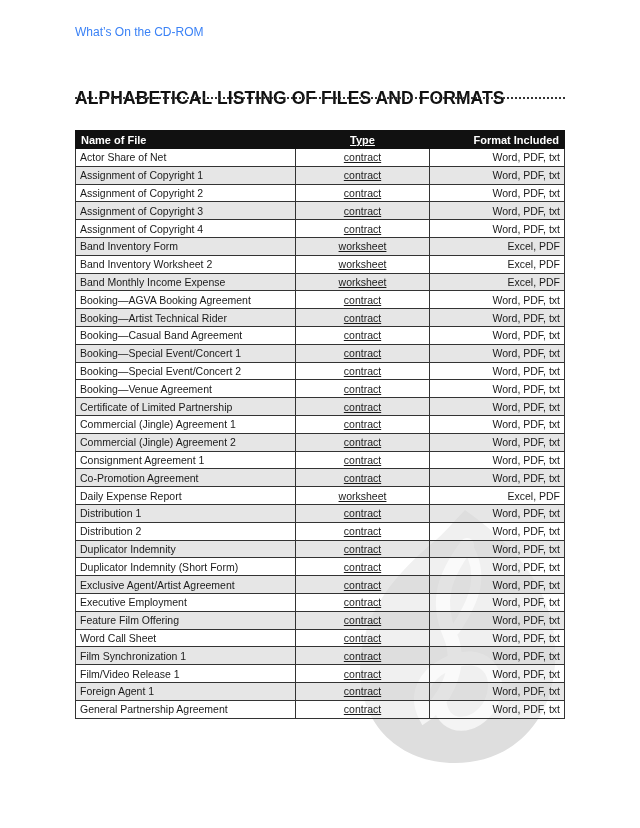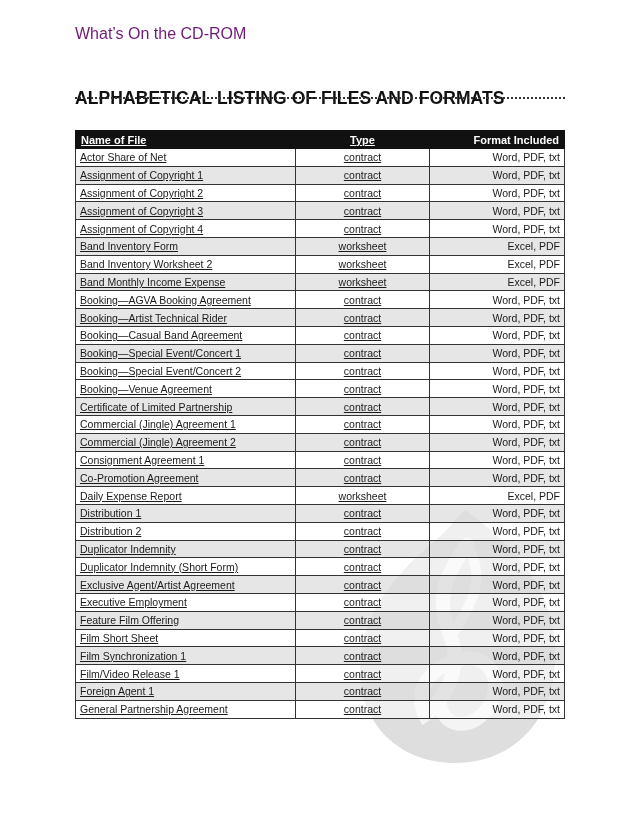--- a/index.html
+++ b/index.html
@@ -1,33 +1,33 @@
 <!DOCTYPE html>
 <html><head>
 <meta charset="utf-8">
 <style>
   html, body { margin: 0; padding: 0; background: #ffffff; }
   body { width: 640px; height: 828px; position: relative; overflow: hidden;
          font-family: "Liberation Sans", sans-serif; color: #111; }
-  .running-head { position: absolute; left: 75px; top: 25px; font-size: 16px; color: #701a75; }
+  .running-head { position: absolute; left: 75px; top: 25px; font-size: 12px; color: #3b82f6; }
   .section-title { position: absolute; left: 75px; top: 88px; font-size: 17.5px; font-weight: bold;
                    letter-spacing: 0.1px; color: #111; white-space: nowrap; }
   .dotted-rule { position: absolute; left: 75px; top: 97px; width: 490px; height: 0;
                  border-top: 2px dotted #333; }
   .watermark { position: absolute; left: 355px; top: 505px; width: 205px; height: 260px; z-index: 0; }
   table.files { position: absolute; left: 75px; top: 130px; width: 490px; border-collapse: collapse;
                 font-family: "Liberation Sans", sans-serif; font-size: 10.5px; z-index: 1;
                 background: transparent; }
   table.files th { background: #111; color: #fff; font-weight: bold; font-size: 11px; height: 17px;
                    padding: 0 5px; border: 1.2px solid #111; }
   table.files td { height: 16.8px; padding: 0 4px; border: 1.2px solid #333; color: #1a1a1a;
                    white-space: nowrap; line-height: 16px; }
   table.files tr.alt td { background: rgba(222,222,222,0.75); }
   table.files tr.plain td { background: rgba(255,255,255,0.55); }
-  th.c1, td.c1 { text-align: left; width: 209px; text-decoration: underline; }
+  th.c1, td.c1 { text-align: left; width: 209px; }
   th.c2, td.c2 { text-align: center; width: 123px; text-decoration: underline; }
   th.c3, td.c3 { text-align: right; }
   .folio { position: absolute; left: 76px; top: 782px; font-family: "Liberation Serif", serif;
            font-size: 11px; color: #333; margin-top: 43px; }
 </style>
 </head>
 <body>
 
 <div class="running-head">What’s On the CD-ROM</div>
 <div class="section-title">ALPHABETICAL LISTING OF FILES AND FORMATS</div>
@@ -177,21 +177,21 @@
         <td class="c1">Executive Employment</td>
         <td class="c2">contract</td>
         <td class="c3">Word, PDF, txt</td>
       </tr>
       <tr class="alt">
         <td class="c1">Feature Film Offering</td>
         <td class="c2">contract</td>
         <td class="c3">Word, PDF, txt</td>
       </tr>
       <tr class="plain">
-        <td class="c1">Film Short Sheet</td>
+        <td class="c1">Word Call Sheet</td>
         <td class="c2">contract</td>
         <td class="c3">Word, PDF, txt</td>
       </tr>
       <tr class="alt">
         <td class="c1">Film Synchronization 1</td>
         <td class="c2">contract</td>
         <td class="c3">Word, PDF, txt</td>
       </tr>
       <tr class="plain">
         <td class="c1">Film/Video Release 1</td>

